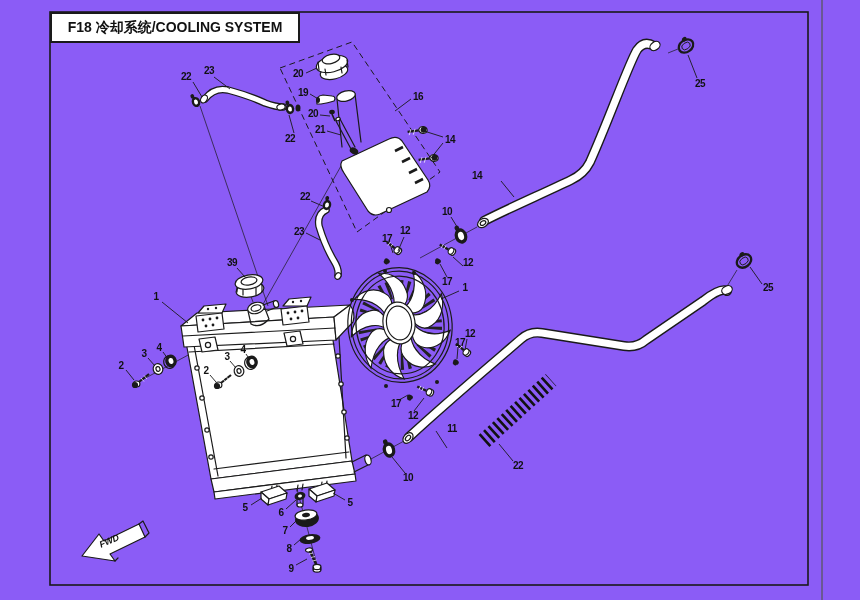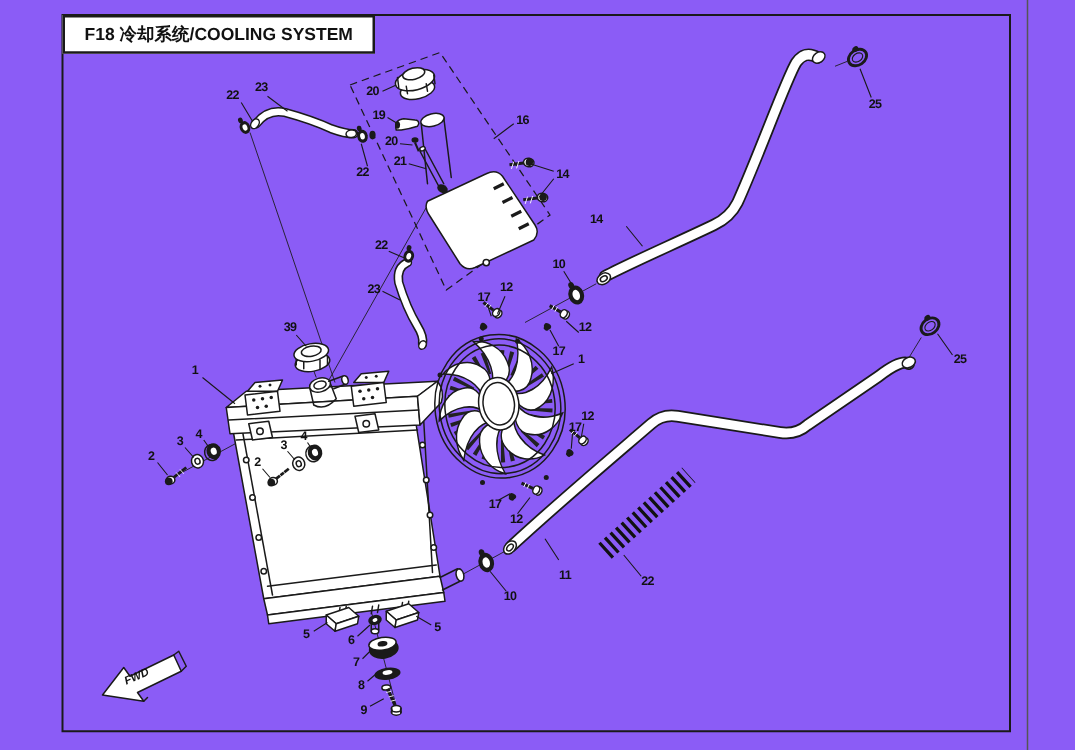--- a/index.html
+++ b/index.html
@@ -337,21 +337,21 @@
       <span class="callout" style="left: 144px; top: 354px;">3</span>
       <span class="callout" style="left: 159px; top: 348px;">4</span>
       <span class="callout" style="left: 206px; top: 371px;">2</span>
       <span class="callout" style="left: 227px; top: 357px;">3</span>
       <span class="callout" style="left: 243px; top: 350px;">4</span>
       <span class="callout" style="left: 768px; top: 288px;">25</span>
       <span class="callout" style="left: 470px; top: 334px;">12</span>
       <span class="callout" style="left: 460px; top: 343px;">17</span>
       <span class="callout" style="left: 396px; top: 404px;">17</span>
       <span class="callout" style="left: 413px; top: 416px;">12</span>
-      <span class="callout" style="left: 452px; top: 461px;">11</span>
+      <span class="callout" style="left: 452px; top: 429px;">11</span>
       <span class="callout" style="left: 518px; top: 466px;">22</span>
       <span class="callout" style="left: 408px; top: 478px;">10</span>
       <span class="callout" style="left: 245px; top: 508px;">5</span>
       <span class="callout" style="left: 281px; top: 513px;">6</span>
       <span class="callout" style="left: 350px; top: 503px;">5</span>
       <span class="callout" style="left: 285px; top: 531px;">7</span>
       <span class="callout" style="left: 289px; top: 549px;">8</span>
       <span class="callout" style="left: 291px; top: 569px;">9</span>
     </div>
 

